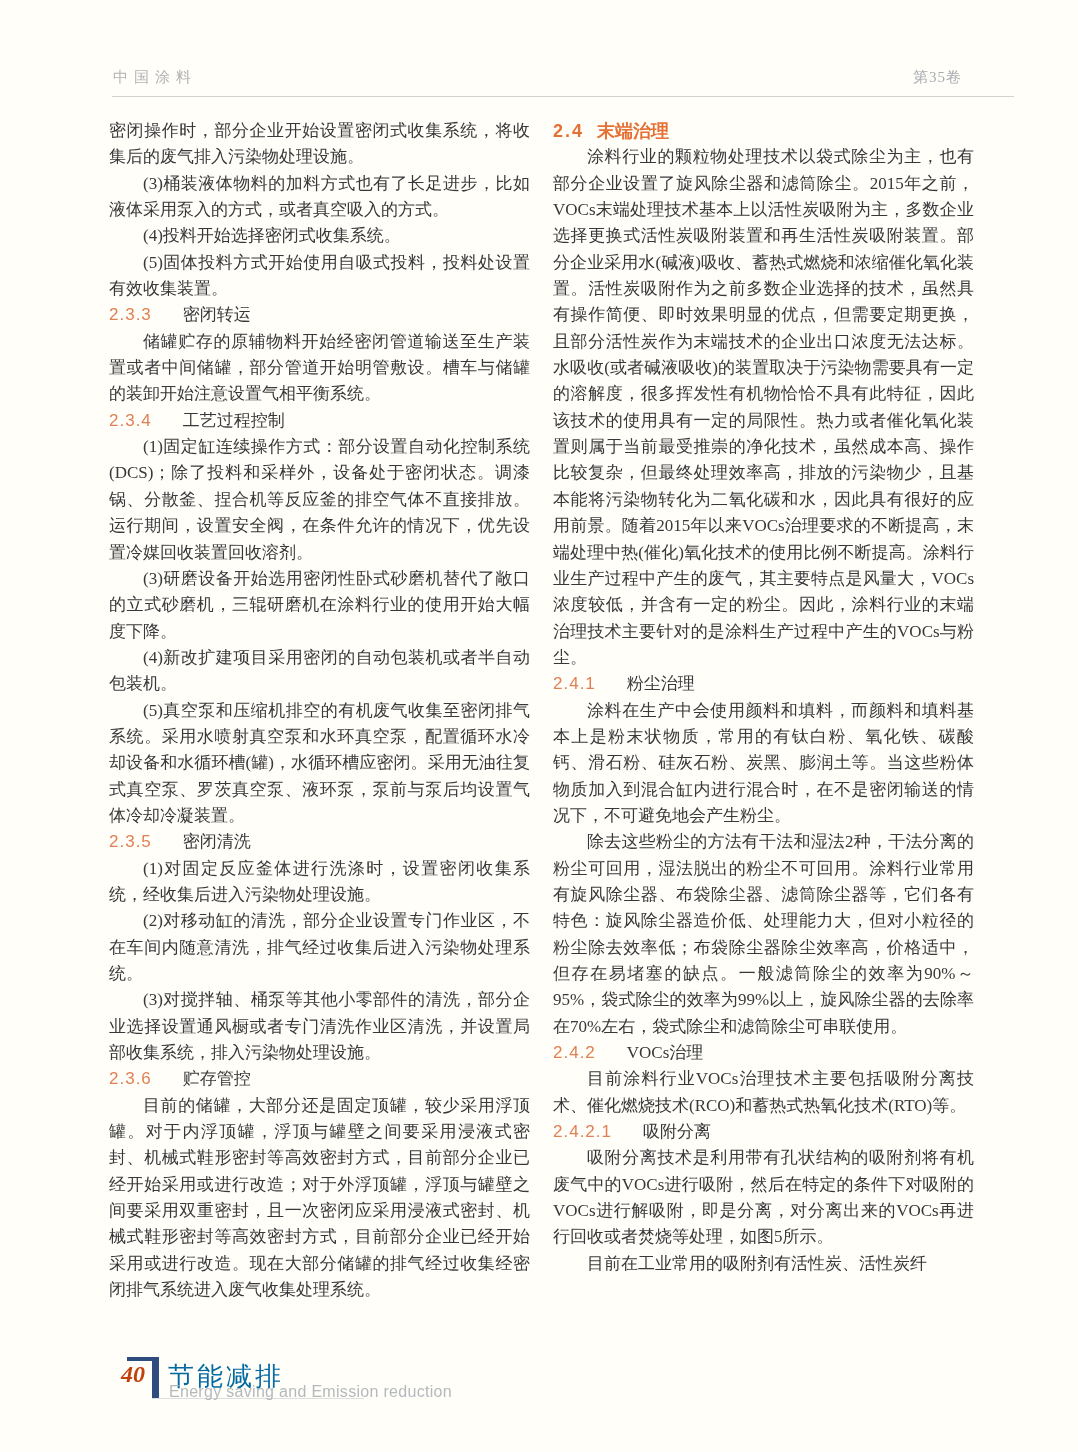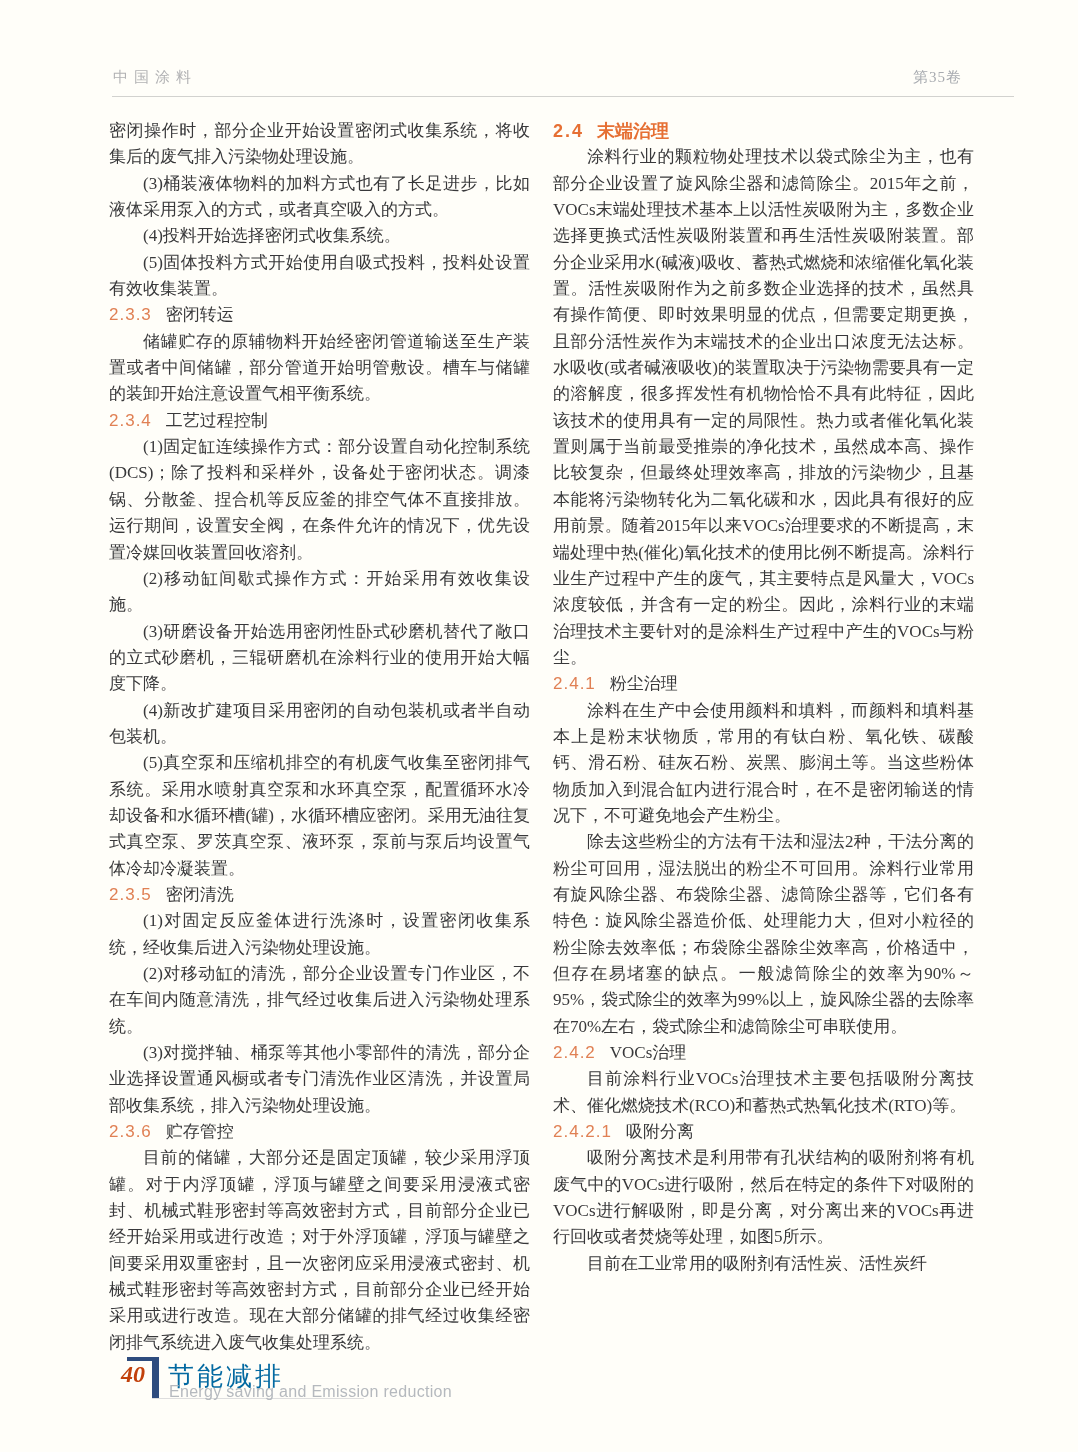--- a/index.html
+++ b/index.html
@@ -24,21 +24,21 @@
   }
   .col-left{left:109px;}
   .col-right{left:553px;}
   .para{margin:0;text-indent:2em;}
   .para.no-indent{text-indent:0;}
   .heading{margin:0;font-size:17px;font-weight:normal;line-height:26.35px;text-align:left;}
   .hnum{
     color:#e08054;font-family:"Liberation Sans","DejaVu Sans",sans-serif;
     letter-spacing:1px;
   }
-  .htitle{margin-left:14px;color:#38383a;}
+  .htitle{margin-left:31px;color:#38383a;}
   .heading.major{font-weight:bold;font-size:18px;}
   .heading.major .hnum{color:#e66f33;letter-spacing:2px;}
   .heading.major .htitle{color:#e66f33;margin-left:13px;}
   
   .footer{position:absolute;left:113px;top:1356px;width:420px;height:50px;}
   .page-number{
     position:absolute;left:4px;top:5px;width:32px;text-align:center;
     font-style:italic;font-weight:bold;font-size:24px;color:#c2410c;
   }
   .bracket-v{position:absolute;left:39px;top:1px;width:7px;height:41px;background:#2e4c7e;}
@@ -65,21 +65,20 @@
 
   <div class="col col-left">
     <p class="para no-indent">密闭操作时，部分企业开始设置密闭式收集系统，将收集后的废气排入污染物处理设施。</p>
     <p class="para">(3)桶装液体物料的加料方式也有了长足进步，比如液体采用泵入的方式，或者真空吸入的方式。</p>
     <p class="para">(4)投料开始选择密闭式收集系统。</p>
     <p class="para">(5)固体投料方式开始使用自吸式投料，投料处设置有效收集装置。</p>
     <h3 class="heading"><span class="hnum">2.3.3</span><span class="htitle">密闭转运</span></h3>
     <p class="para">储罐贮存的原辅物料开始经密闭管道输送至生产装置或者中间储罐，部分管道开始明管敷设。槽车与储罐的装卸开始注意设置气相平衡系统。</p>
     <h3 class="heading"><span class="hnum">2.3.4</span><span class="htitle">工艺过程控制</span></h3>
     <p class="para">(1)固定缸连续操作方式：部分设置自动化控制系统(DCS)；除了投料和采样外，设备处于密闭状态。调漆锅、分散釜、捏合机等反应釜的排空气体不直接排放。运行期间，设置安全阀，在条件允许的情况下，优先设置冷媒回收装置回收溶剂。</p>
-    <p class="para">(2)移动缸间歇式操作方式：开始采用有效收集设施。</p>
     <p class="para">(3)研磨设备开始选用密闭性卧式砂磨机替代了敞口的立式砂磨机，三辊研磨机在涂料行业的使用开始大幅度下降。</p>
     <p class="para">(4)新改扩建项目采用密闭的自动包装机或者半自动包装机。</p>
     <p class="para">(5)真空泵和压缩机排空的有机废气收集至密闭排气系统。采用水喷射真空泵和水环真空泵，配置循环水冷却设备和水循环槽(罐)，水循环槽应密闭。采用无油往复式真空泵、罗茨真空泵、液环泵，泵前与泵后均设置气体冷却冷凝装置。</p>
     <h3 class="heading"><span class="hnum">2.3.5</span><span class="htitle">密闭清洗</span></h3>
     <p class="para">(1)对固定反应釜体进行洗涤时，设置密闭收集系统，经收集后进入污染物处理设施。</p>
     <p class="para">(2)对移动缸的清洗，部分企业设置专门作业区，不在车间内随意清洗，排气经过收集后进入污染物处理系统。</p>
     <p class="para">(3)对搅拌轴、桶泵等其他小零部件的清洗，部分企业选择设置通风橱或者专门清洗作业区清洗，并设置局部收集系统，排入污染物处理设施。</p>
     <h3 class="heading"><span class="hnum">2.3.6</span><span class="htitle">贮存管控</span></h3>
     <p class="para">目前的储罐，大部分还是固定顶罐，较少采用浮顶罐。对于内浮顶罐，浮顶与罐壁之间要采用浸液式密封、机械式鞋形密封等高效密封方式，目前部分企业已经开始采用或进行改造；对于外浮顶罐，浮顶与罐壁之间要采用双重密封，且一次密闭应采用浸液式密封、机械式鞋形密封等高效密封方式，目前部分企业已经开始采用或进行改造。现在大部分储罐的排气经过收集经密闭排气系统进入废气收集处理系统。</p>
   </div>

